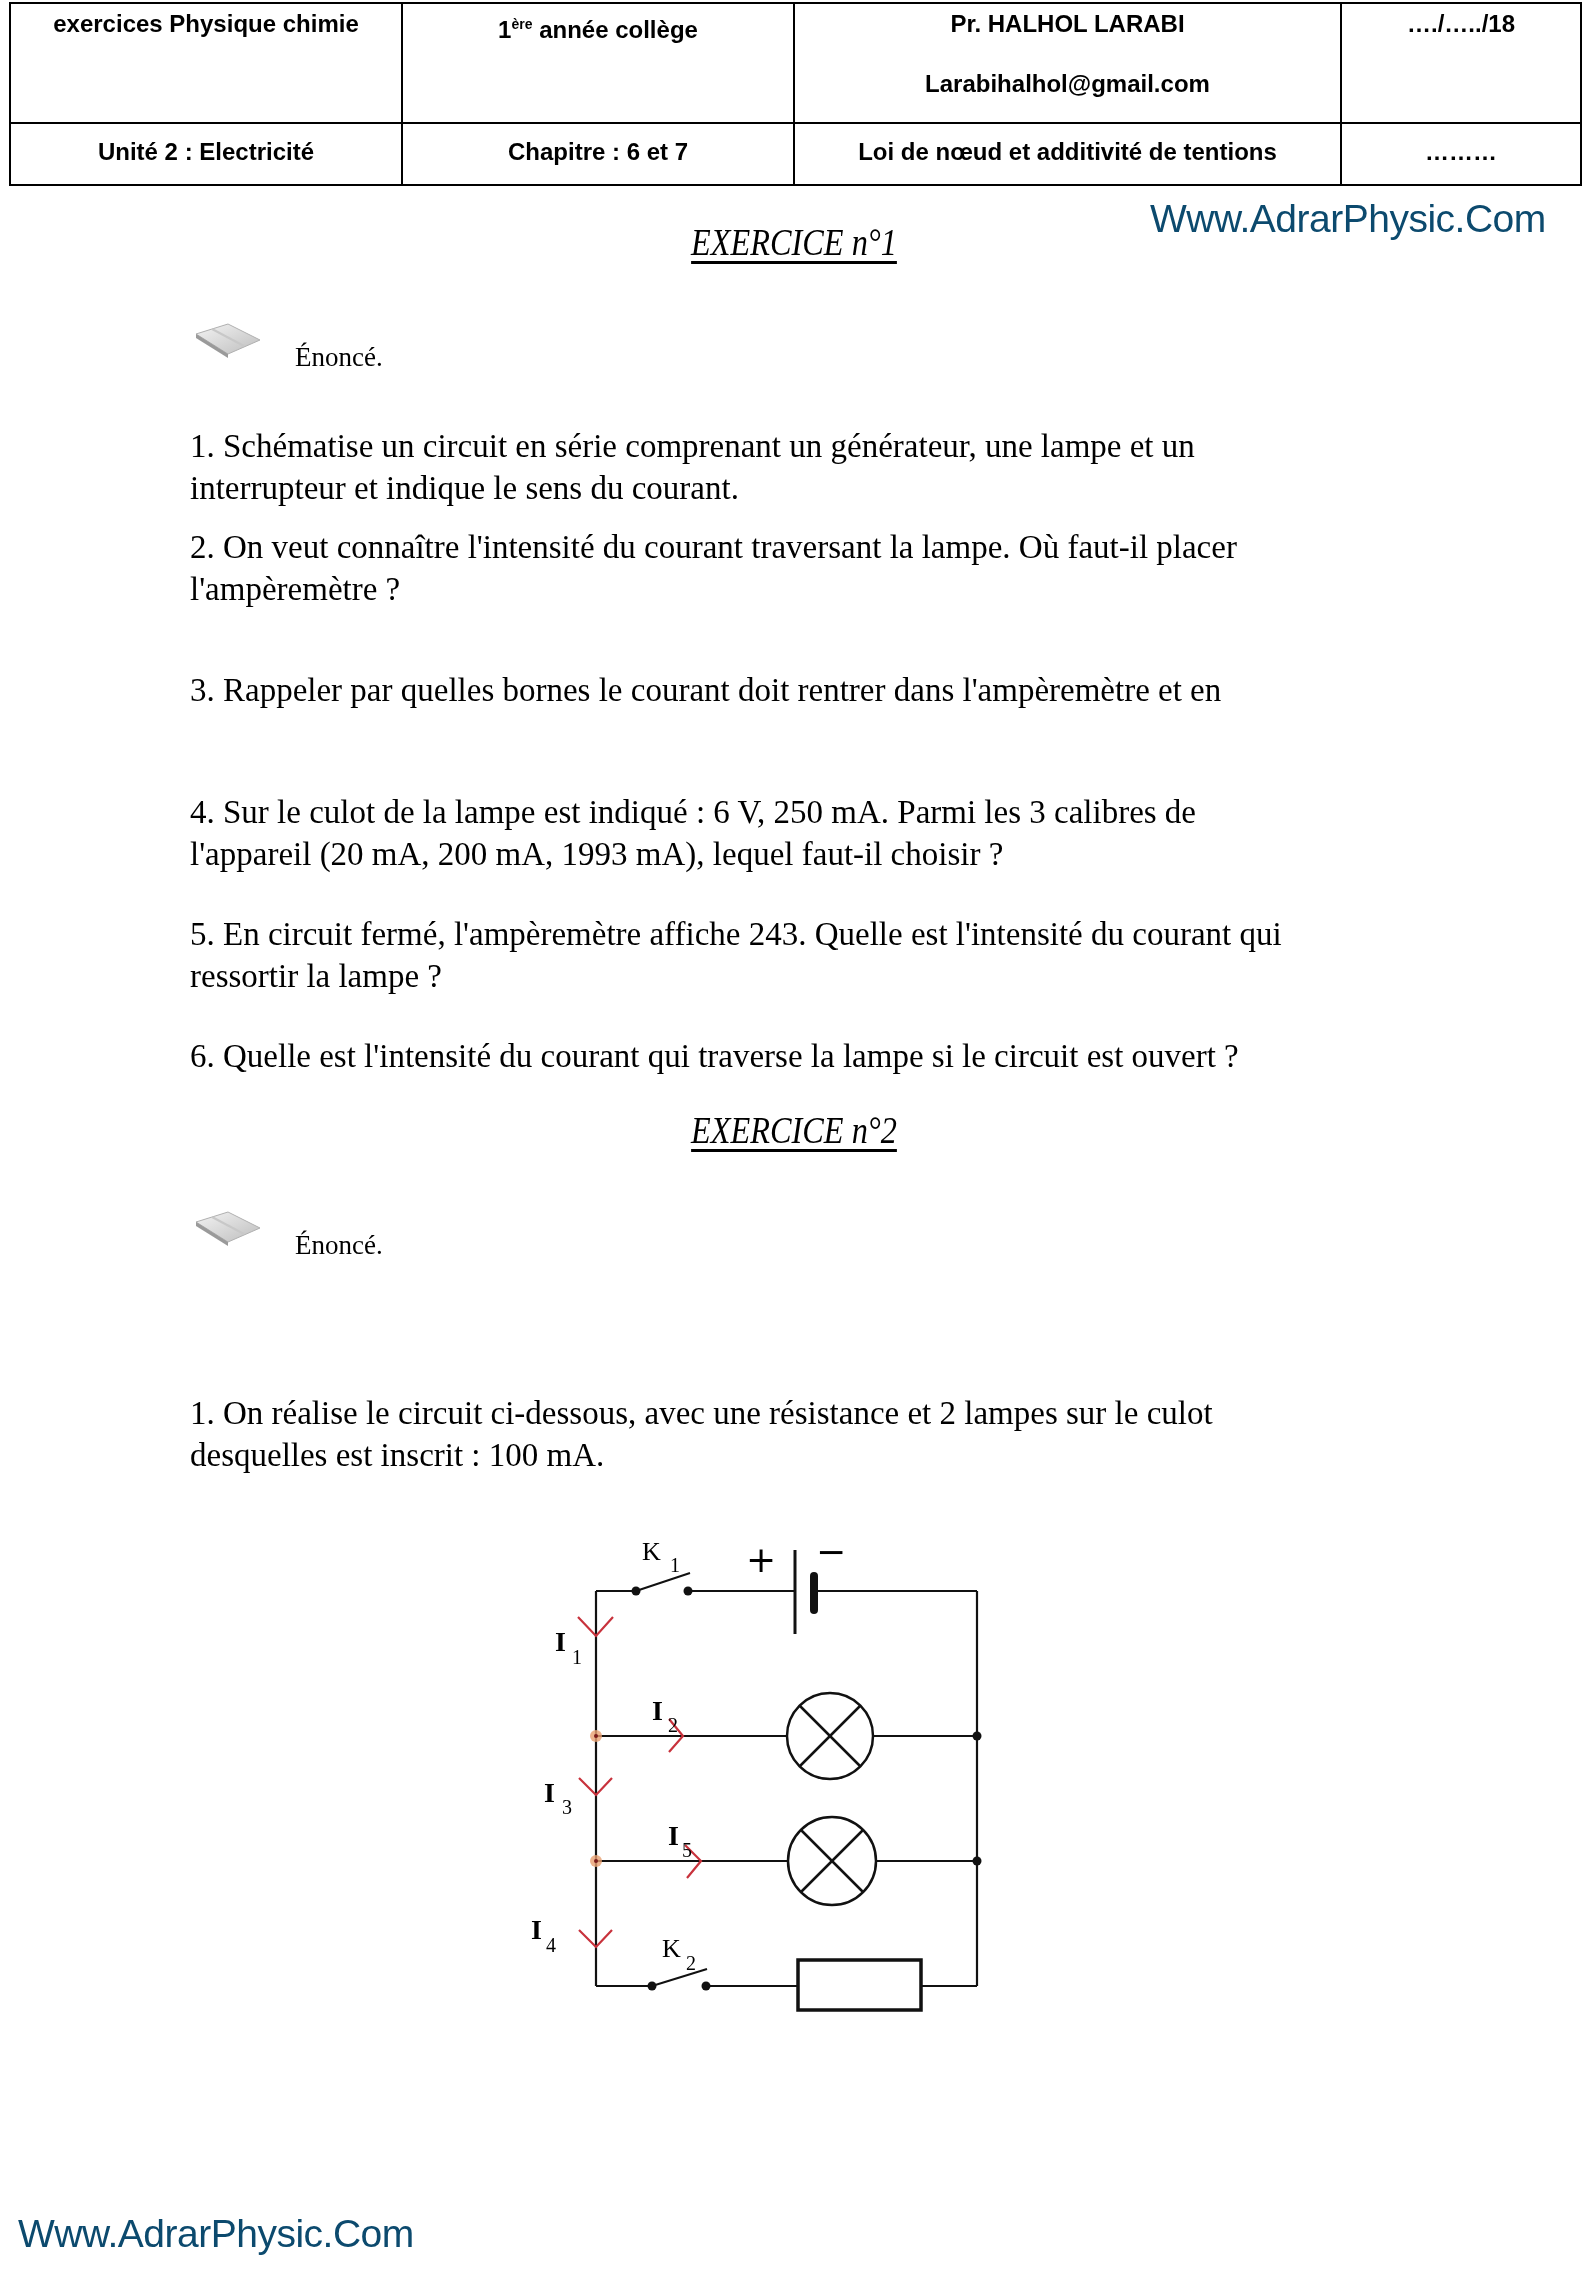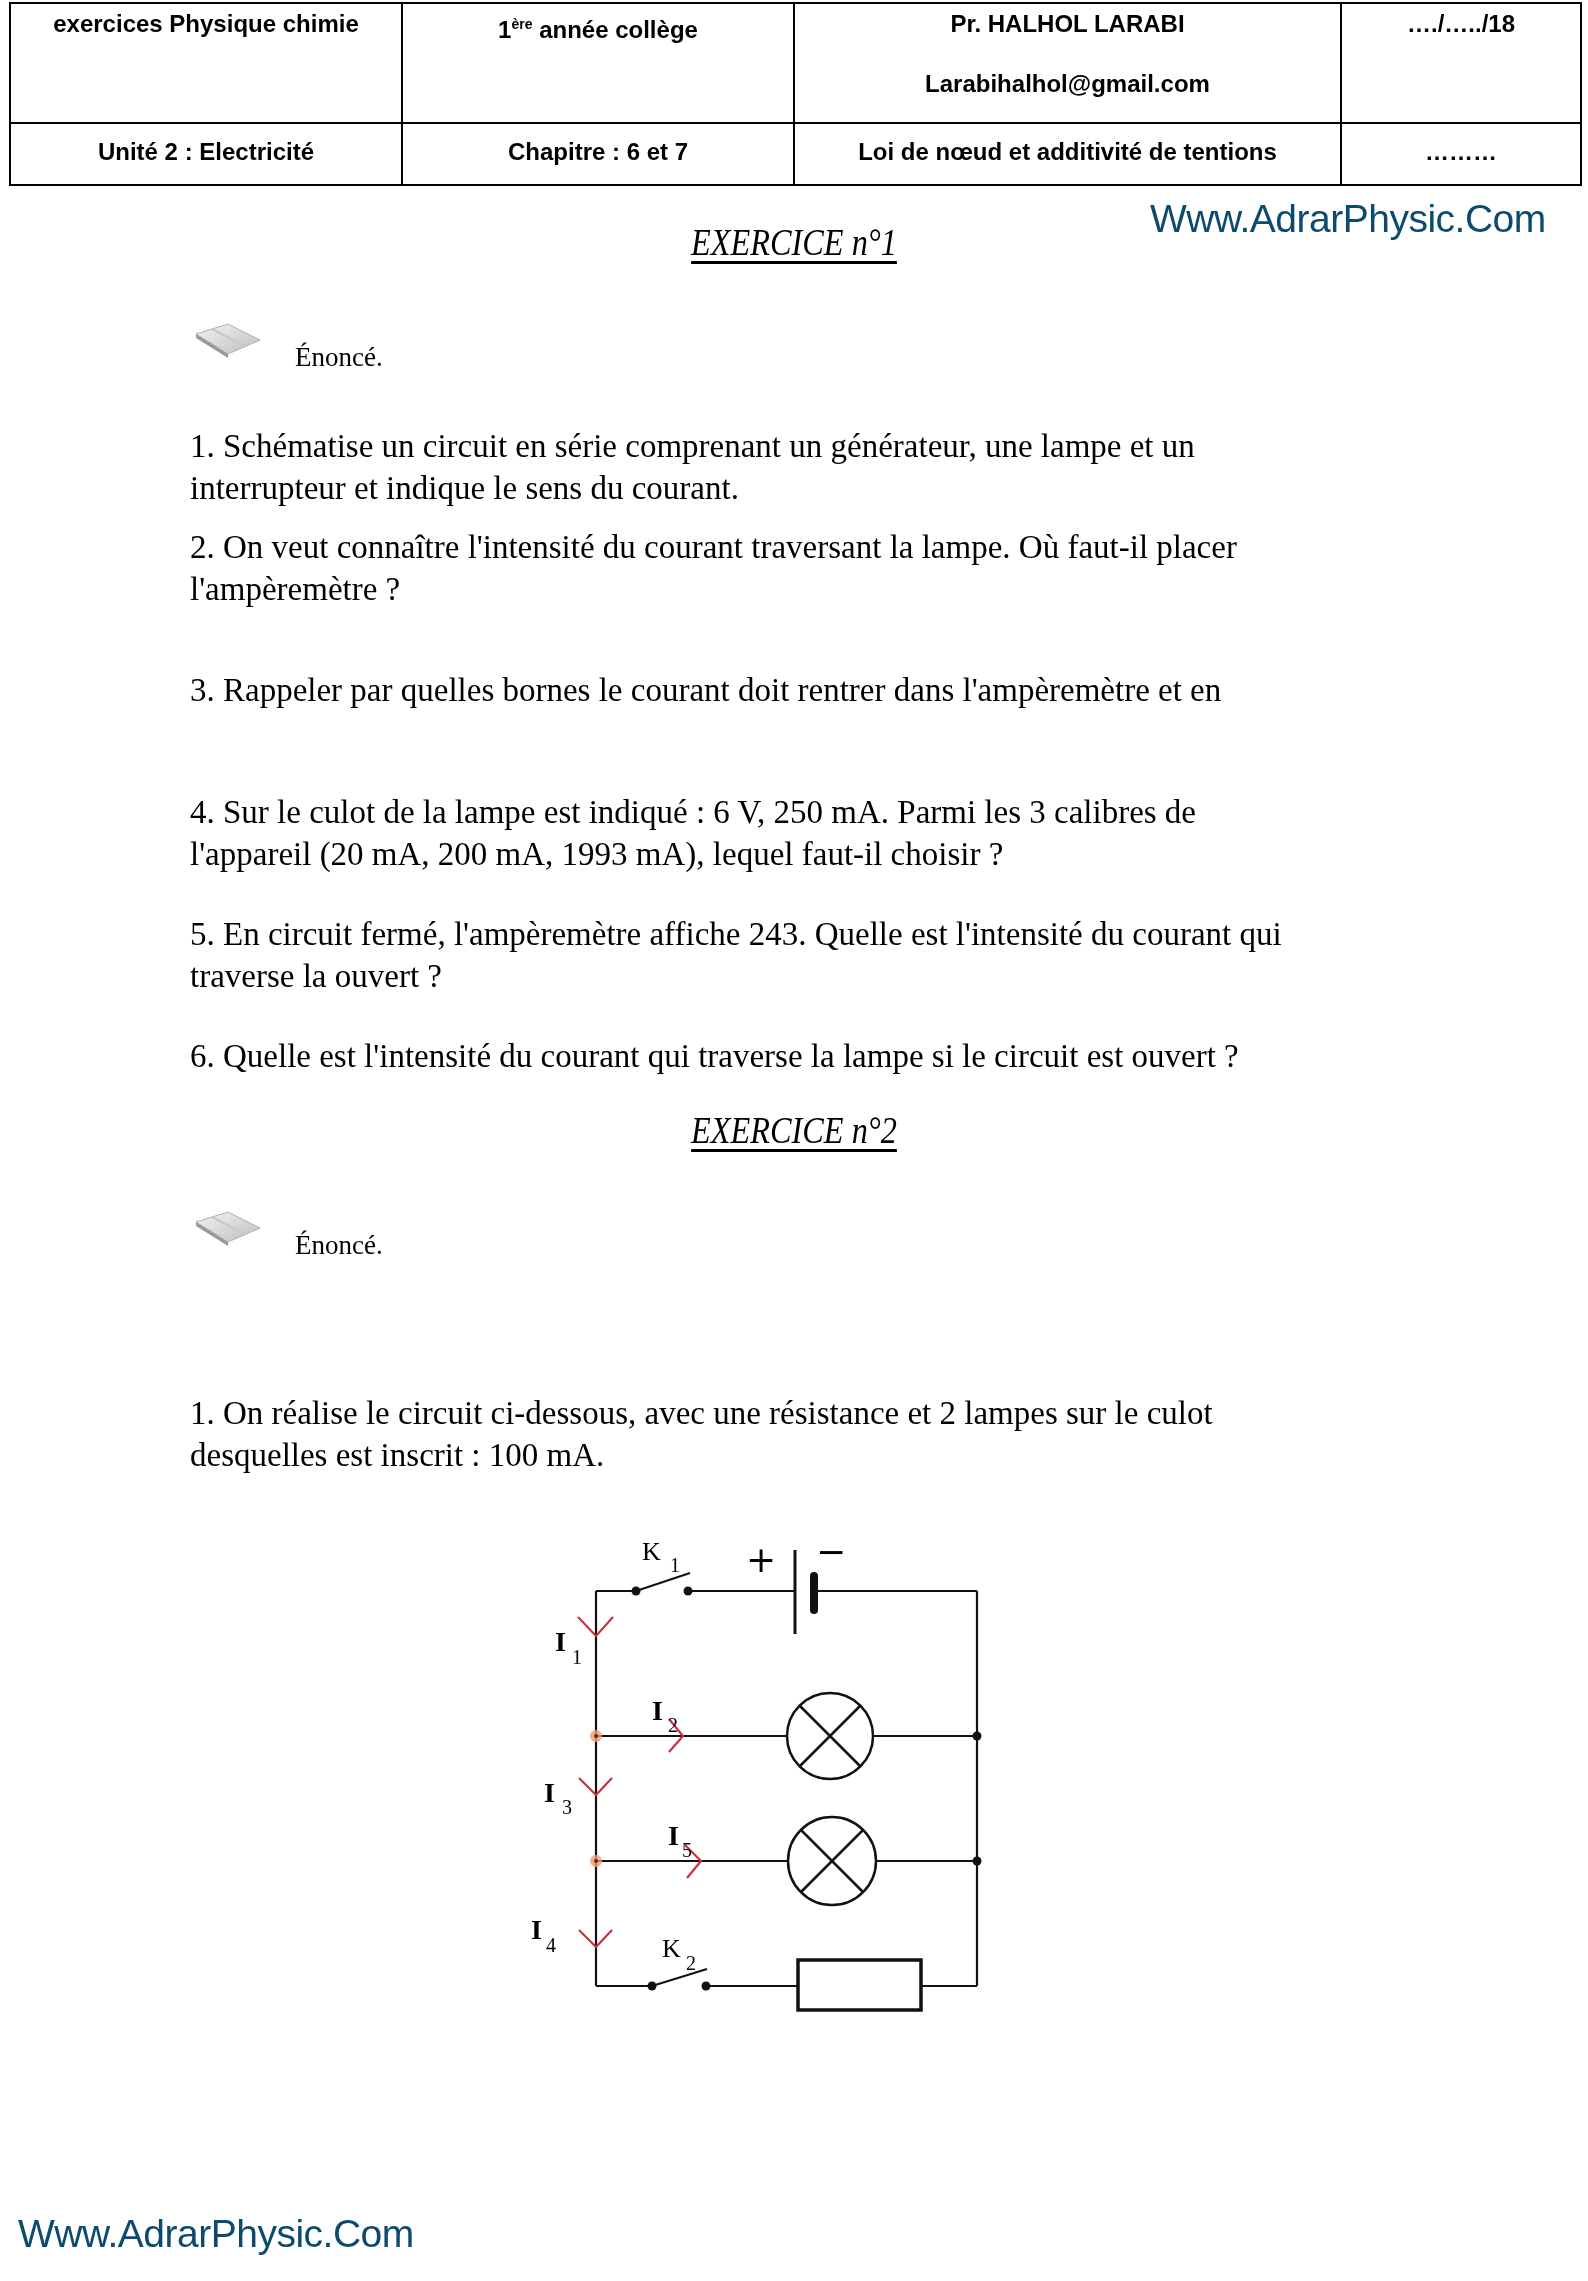--- a/index.html
+++ b/index.html
@@ -83,21 +83,21 @@
   </div>
 <div class="q" style="top:669px;">
     <div>3. Rappeler par quelles bornes le courant doit rentrer dans l'ampèremètre et en</div>
   </div>
 <div class="q" style="top:791px;">
     <div>4. Sur le culot de la lampe est indiqué : 6 V, 250 mA. Parmi les 3 calibres de</div>
     <div>l'appareil (20 mA, 200 mA, 1993 mA), lequel faut-il choisir ?</div>
   </div>
 <div class="q" style="top:913px;">
     <div>5. En circuit fermé, l'ampèremètre affiche 243. Quelle est l'intensité du courant qui</div>
-    <div>traverse la ouvert ?</div>
+    <div>ressortir la lampe ?</div>
   </div>
 <div class="q" style="top:1035px;">
     <div>6. Quelle est l'intensité du courant qui traverse la lampe si le circuit est ouvert ?</div>
   </div>
 
 <div class="ex-title" style="top:1108px;">EXERCICE n°2</div>
 
 <svg class="book-icon" style="left:192px; top:1208px;" viewBox="0 0 70 40">
   <polygon points="4,14 36,4 68,20 36,34" fill="url(#bk)" stroke="#b0b0b0" stroke-width="1"></polygon>
   <line x1="20" y1="9" x2="52" y2="26" stroke="#c8c8c8" stroke-width="2"></line>

